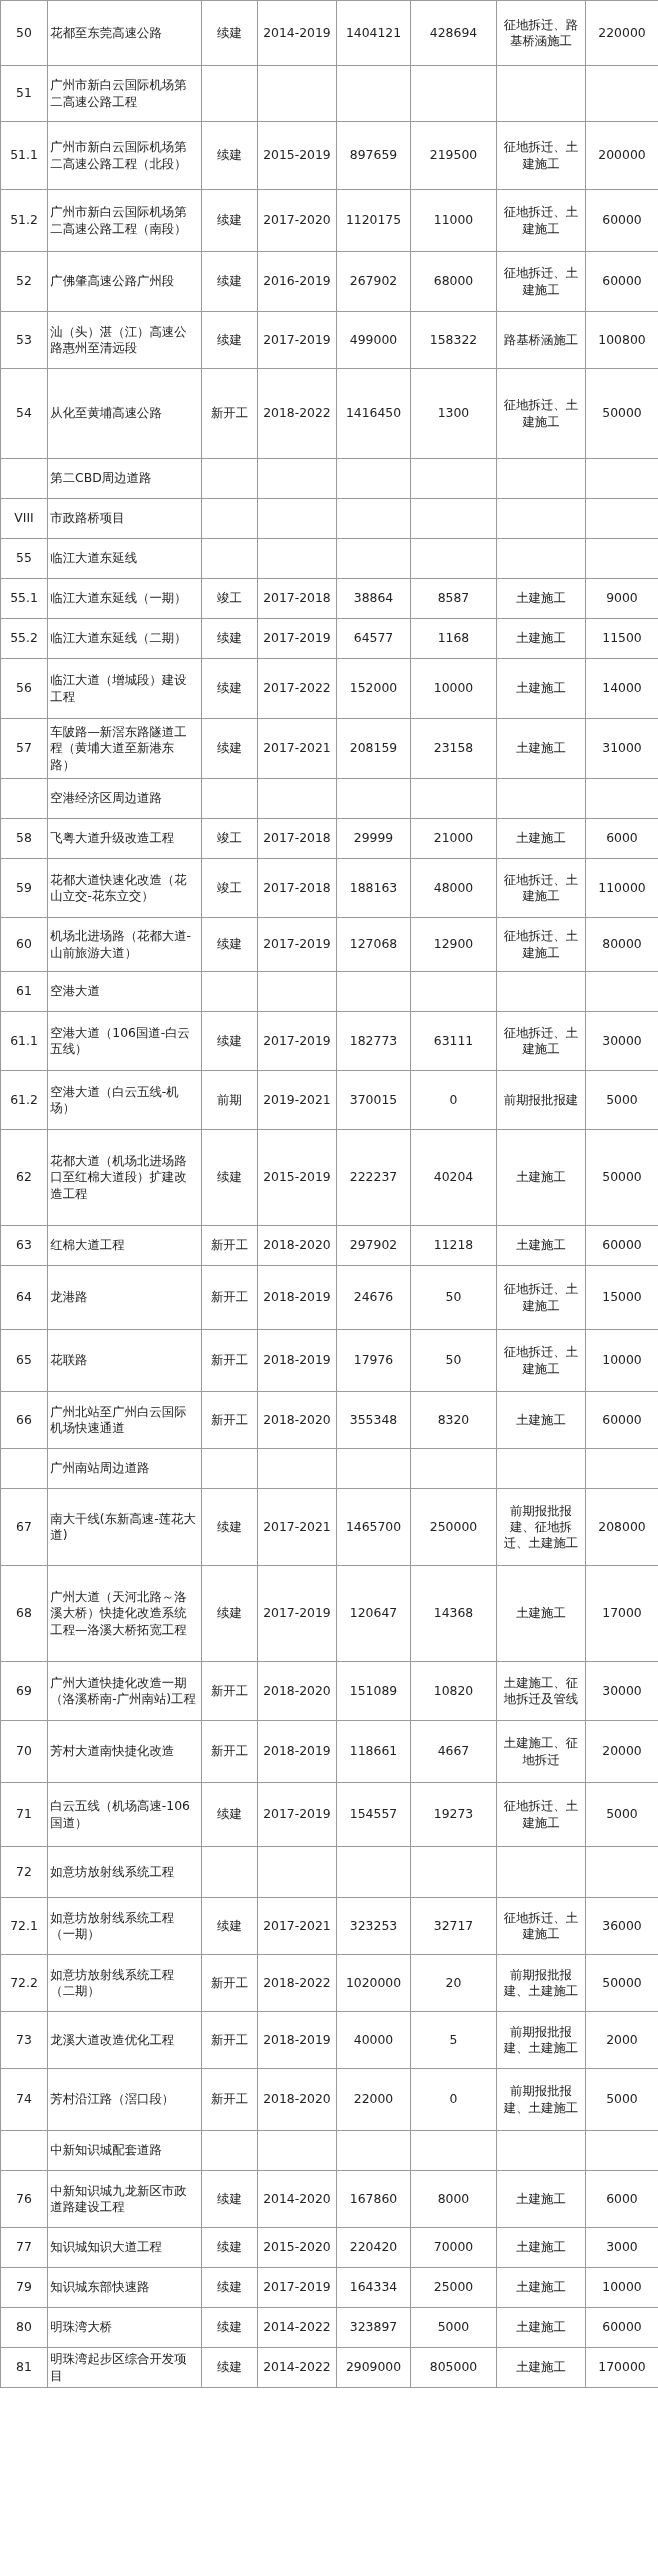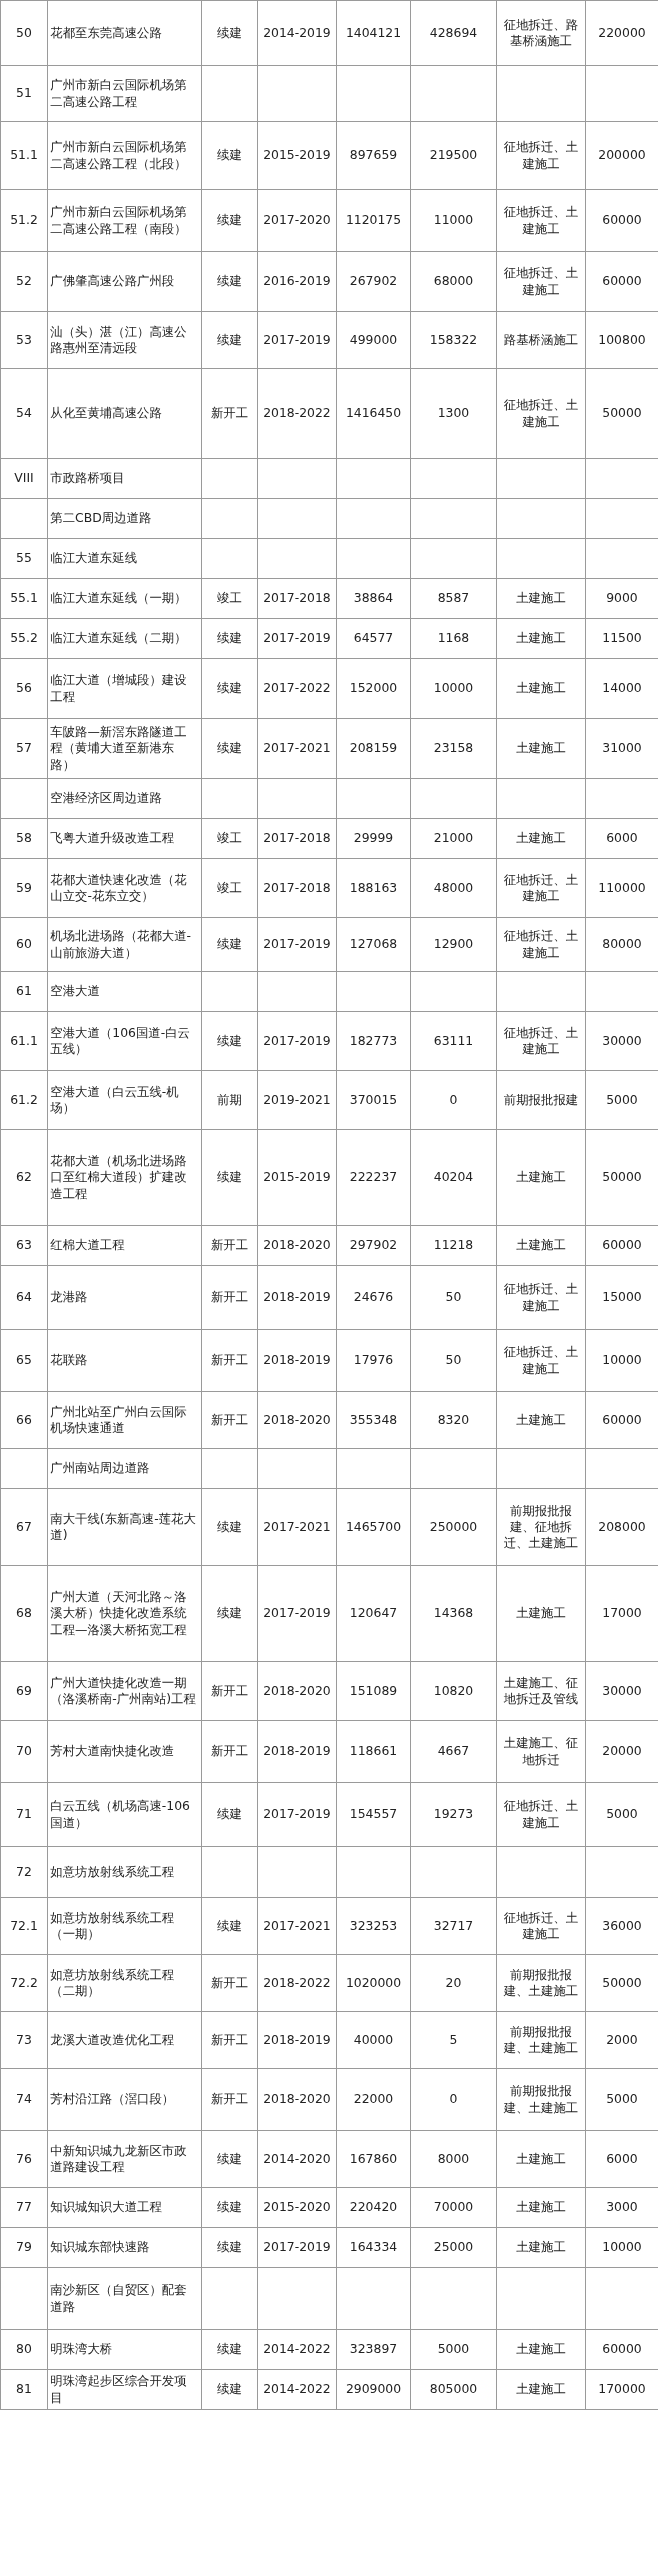--- a/index.html
+++ b/index.html
@@ -91,32 +91,32 @@
     <td class="c">54</td>
     <td class="name">从化至黄埔高速公路</td>
     <td class="c">新开工</td>
     <td class="c">2018-2022</td>
     <td class="c">1416450</td>
     <td class="c">1300</td>
     <td class="stage">征地拆迁、土建施工</td>
     <td class="c">50000</td>
   </tr>
       <tr style="height: 40px;">
+    <td class="c"></td>
+    <td class="name">第二CBD周边道路</td>
+    <td class="c"></td>
+    <td class="c"></td>
+    <td class="c"></td>
+    <td class="c"></td>
+    <td class="stage"></td>
+    <td class="c"></td>
+  </tr>
+      <tr style="height: 40px;">
     <td class="c">VIII</td>
     <td class="name">市政路桥项目</td>
-    <td class="c"></td>
-    <td class="c"></td>
-    <td class="c"></td>
-    <td class="c"></td>
-    <td class="stage"></td>
-    <td class="c"></td>
-  </tr>
-      <tr style="height: 40px;">
-    <td class="c"></td>
-    <td class="name">第二CBD周边道路</td>
     <td class="c"></td>
     <td class="c"></td>
     <td class="c"></td>
     <td class="c"></td>
     <td class="stage"></td>
     <td class="c"></td>
   </tr>
       <tr style="height: 40px;">
     <td class="c">55</td>
     <td class="name">临江大道东延线</td>
@@ -390,20 +390,30 @@
       <tr style="height: 62px;">
     <td class="c">74</td>
     <td class="name">芳村沿江路（滘口段）</td>
     <td class="c">新开工</td>
     <td class="c">2018-2020</td>
     <td class="c">22000</td>
     <td class="c">0</td>
     <td class="stage">前期报批报建、土建施工</td>
     <td class="c">5000</td>
   </tr>
+      <tr style="height: 40px;">
+    <td class="c"></td>
+    <td class="name">中新知识城配套道路</td>
+    <td class="c"></td>
+    <td class="c"></td>
+    <td class="c"></td>
+    <td class="c"></td>
+    <td class="stage"></td>
+    <td class="c"></td>
+  </tr>
       <tr style="height: 57px;">
     <td class="c">76</td>
     <td class="name">中新知识城九龙新区市政道路建设工程</td>
     <td class="c">续建</td>
     <td class="c">2014-2020</td>
     <td class="c">167860</td>
     <td class="c">8000</td>
     <td class="stage">土建施工</td>
     <td class="c">6000</td>
   </tr>
@@ -419,30 +429,20 @@
   </tr>
       <tr style="height: 40px;">
     <td class="c">79</td>
     <td class="name">知识城东部快速路</td>
     <td class="c">续建</td>
     <td class="c">2017-2019</td>
     <td class="c">164334</td>
     <td class="c">25000</td>
     <td class="stage">土建施工</td>
     <td class="c">10000</td>
-  </tr>
-      <tr style="height: 62px;">
-    <td class="c"></td>
-    <td class="name">南沙新区（自贸区）配套道路</td>
-    <td class="c"></td>
-    <td class="c"></td>
-    <td class="c"></td>
-    <td class="c"></td>
-    <td class="stage"></td>
-    <td class="c"></td>
   </tr>
       <tr style="height: 40px;">
     <td class="c">80</td>
     <td class="name">明珠湾大桥</td>
     <td class="c">续建</td>
     <td class="c">2014-2022</td>
     <td class="c">323897</td>
     <td class="c">5000</td>
     <td class="stage">土建施工</td>
     <td class="c">60000</td>

